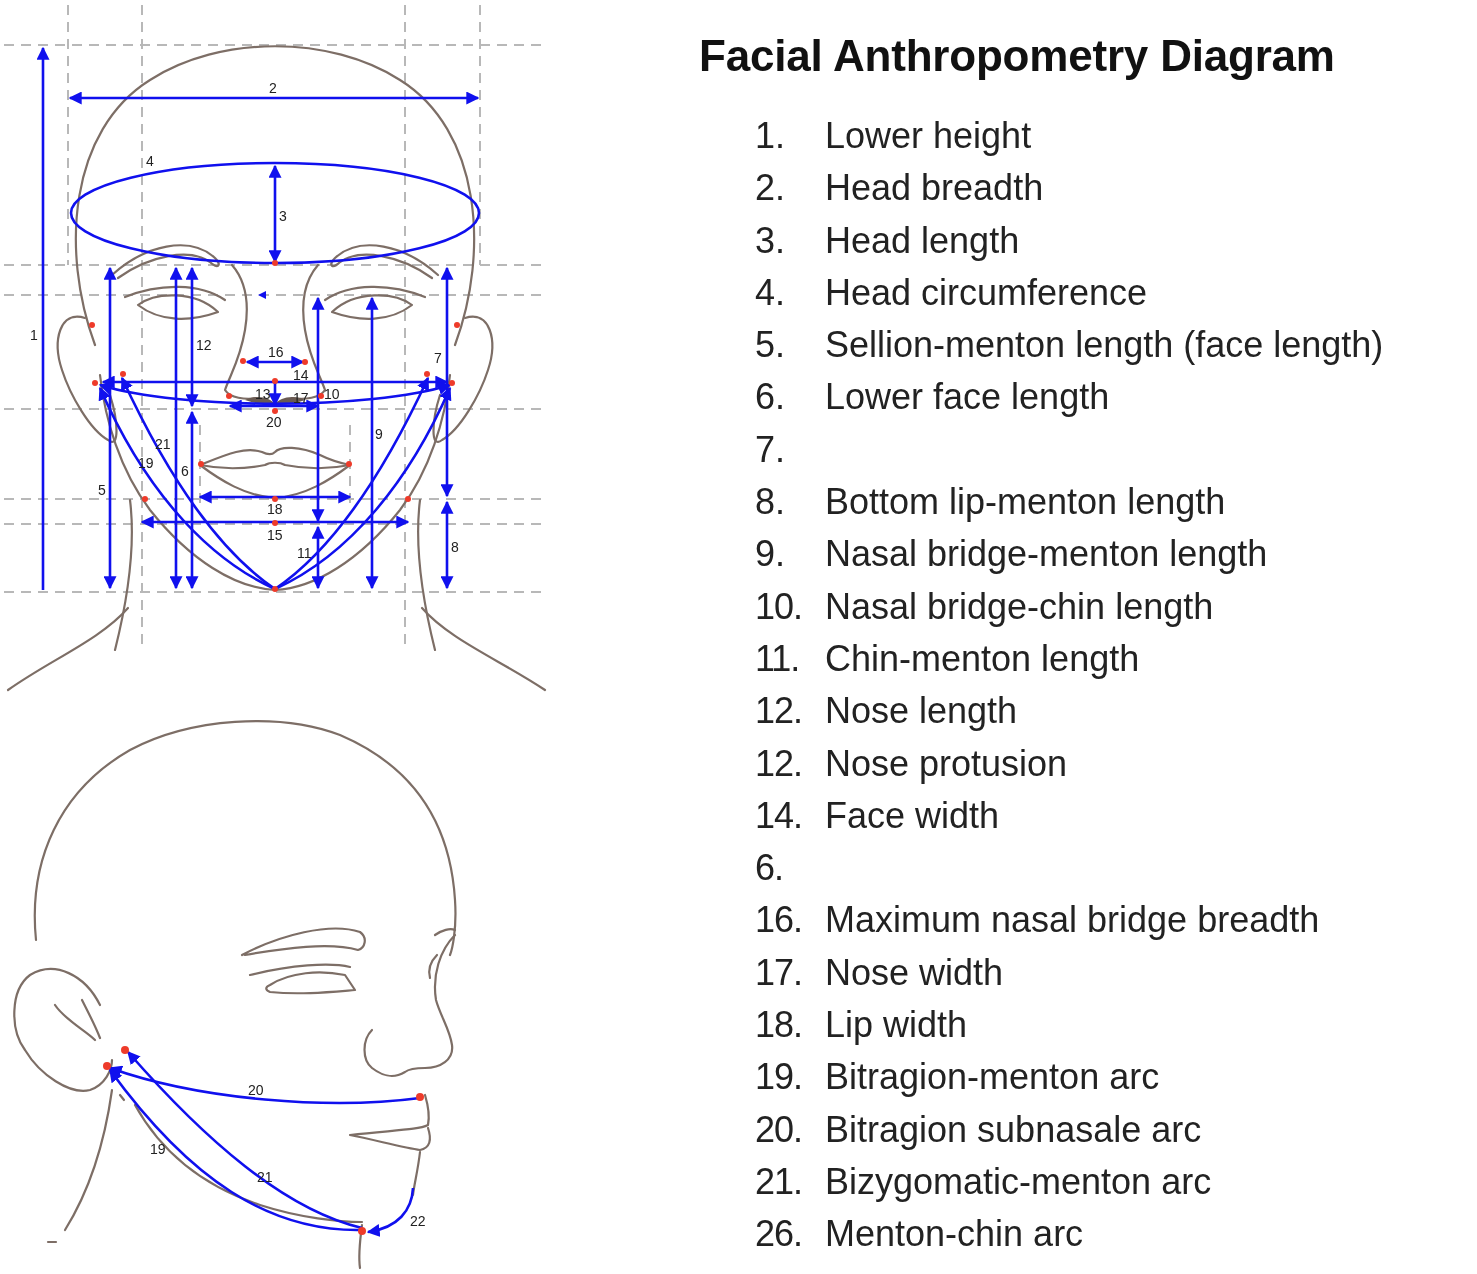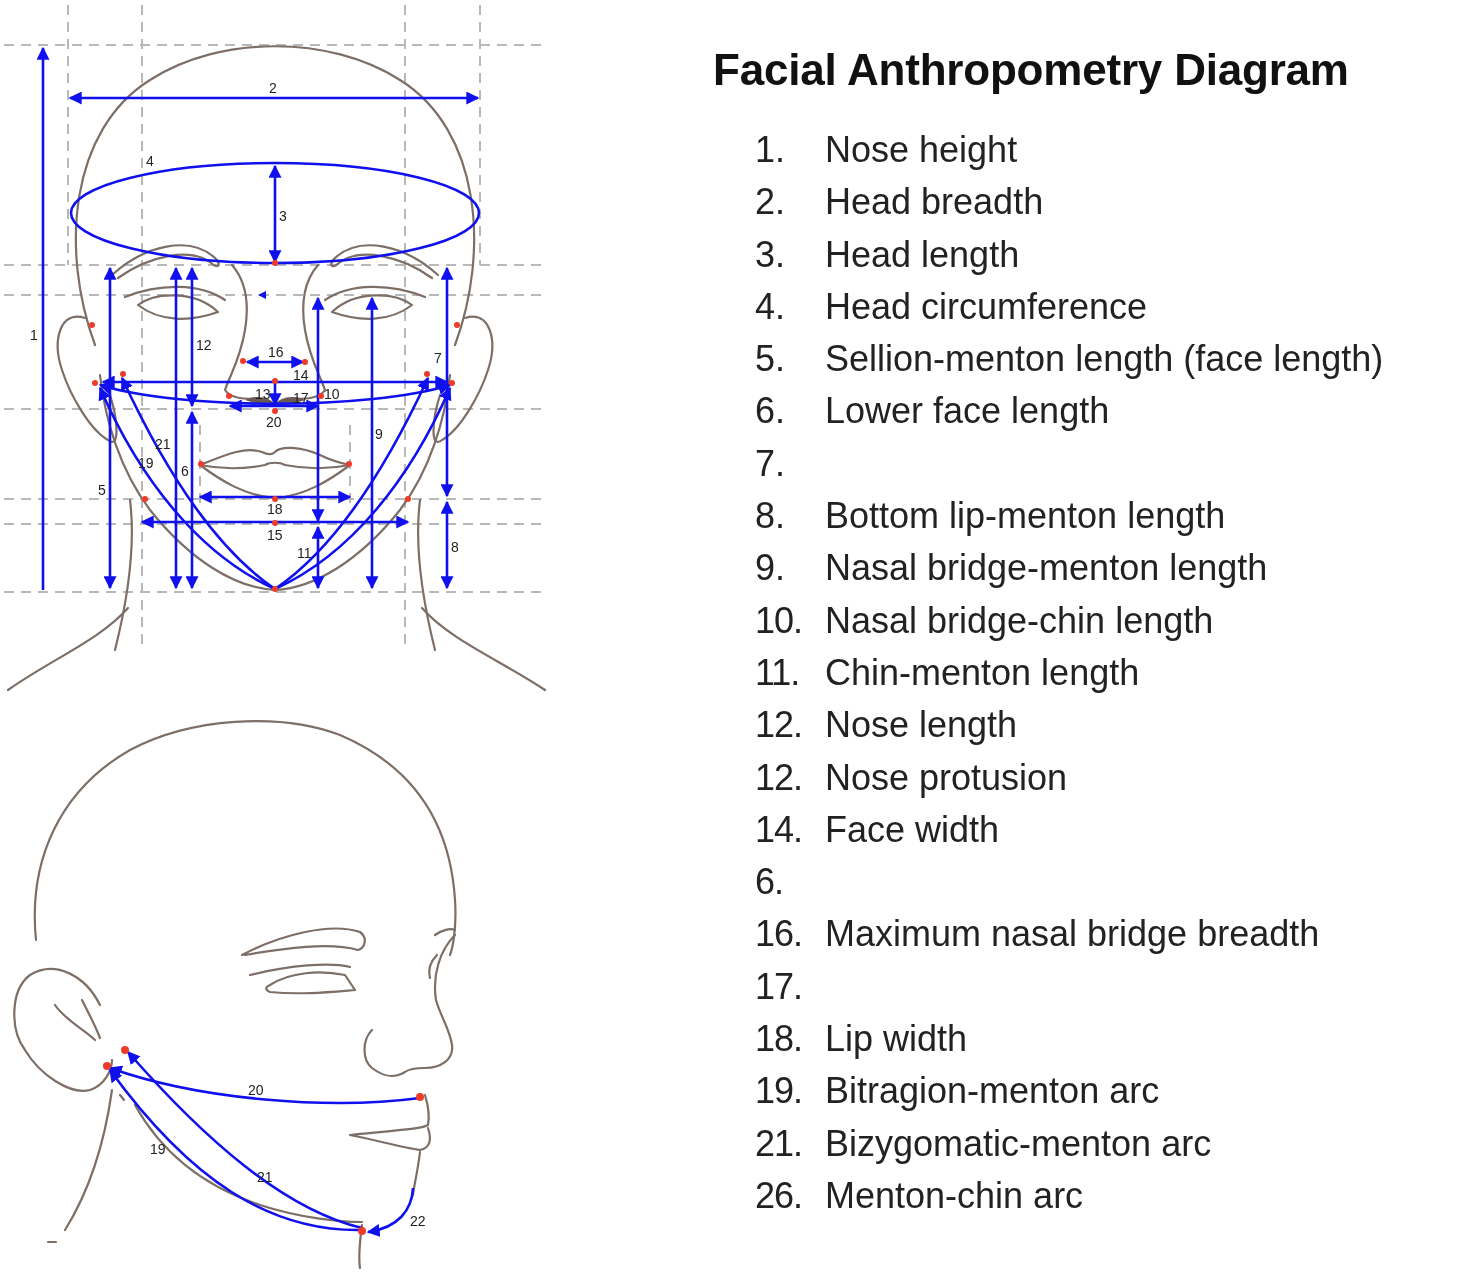--- a/index.html
+++ b/index.html
@@ -5,21 +5,21 @@
   html, body { margin: 0; padding: 0; background: #ffffff; }
   body { width: 1477px; height: 1274px; position: relative; overflow: hidden; font-family: "Liberation Sans", sans-serif; }
   #figure { position: absolute; left: 0; top: 0; width: 560px; height: 1274px; }
   #figure svg { display: block; }
   .outline { fill: none; stroke: #7d6e66; stroke-width: 2.2; stroke-linecap: round; stroke-linejoin: round; }
   .guide { stroke: #b8b8b8; stroke-width: 2; stroke-dasharray: 10 7; fill: none; }
   .meas { stroke: #1010ee; stroke-width: 2.6; fill: none; }
   .landmark { fill: #ee3b2a; }
   .num { font-family: "Liberation Sans", sans-serif; font-size: 14px; fill: #222; }
   #legend { position: absolute; left: 697px; top: 26px; }
-  #title { font-family: "Liberation Sans", sans-serif; font-size: 44px; color: #111; margin: 16px; line-height: 56px; white-space: nowrap; letter-spacing: -0.2px; }
+  #title { font-family: "Liberation Sans", sans-serif; font-size: 44px; color: #111; margin: 2px; line-height: 56px; white-space: nowrap; letter-spacing: -0.2px; }
   #items { list-style: none; margin: 26px 0 0 58px; padding: 0; }
   #items li { font-family: "Liberation Sans", sans-serif; font-size: 36px; color: #222; height: 52.3px; line-height: 52px; white-space: nowrap; display: flex; }
   #items li .n { display: inline-block; width: 70px; }
   #items li .n.wide { width: 70px; letter-spacing: -1px; }
 </style>
 </head>
 <body>
 
 <div id="figure">
 <svg width="560" height="1274" viewBox="0 0 560 1274" xmlns="http://www.w3.org/2000/svg">
@@ -231,21 +231,21 @@
     </g>
   </g>
 </svg>
 </div>
 
 <div id="legend">
   <h1 id="title">Facial Anthropometry Diagram</h1>
   <ol id="items">
     <li>
         <span class="n">1.</span>
-        <span>Nose height</span>
+        <span>Lower height</span>
       </li>
     <li>
         <span class="n">2.</span>
         <span>Head breadth</span>
       </li>
     <li>
         <span class="n">3.</span>
         <span>Head length</span>
       </li>
     <li>
@@ -293,30 +293,35 @@
       </li>
     <li>
         <span class="n wide">6.</span>
       </li>
     <li>
         <span class="n wide">16.</span>
         <span>Maximum nasal bridge breadth</span>
       </li>
     <li>
         <span class="n wide">17.</span>
+        <span>Nose width</span>
       </li>
     <li>
         <span class="n wide">18.</span>
         <span>Lip width</span>
       </li>
     <li>
         <span class="n wide">19.</span>
         <span>Bitragion-menton arc</span>
       </li>
     <li>
+        <span class="n wide">20.</span>
+        <span>Bitragion subnasale arc</span>
+      </li>
+    <li>
         <span class="n wide">21.</span>
         <span>Bizygomatic-menton arc</span>
       </li>
     <li>
         <span class="n wide">26.</span>
         <span>Menton-chin arc</span>
       </li>
   </ol>
 </div>
 

